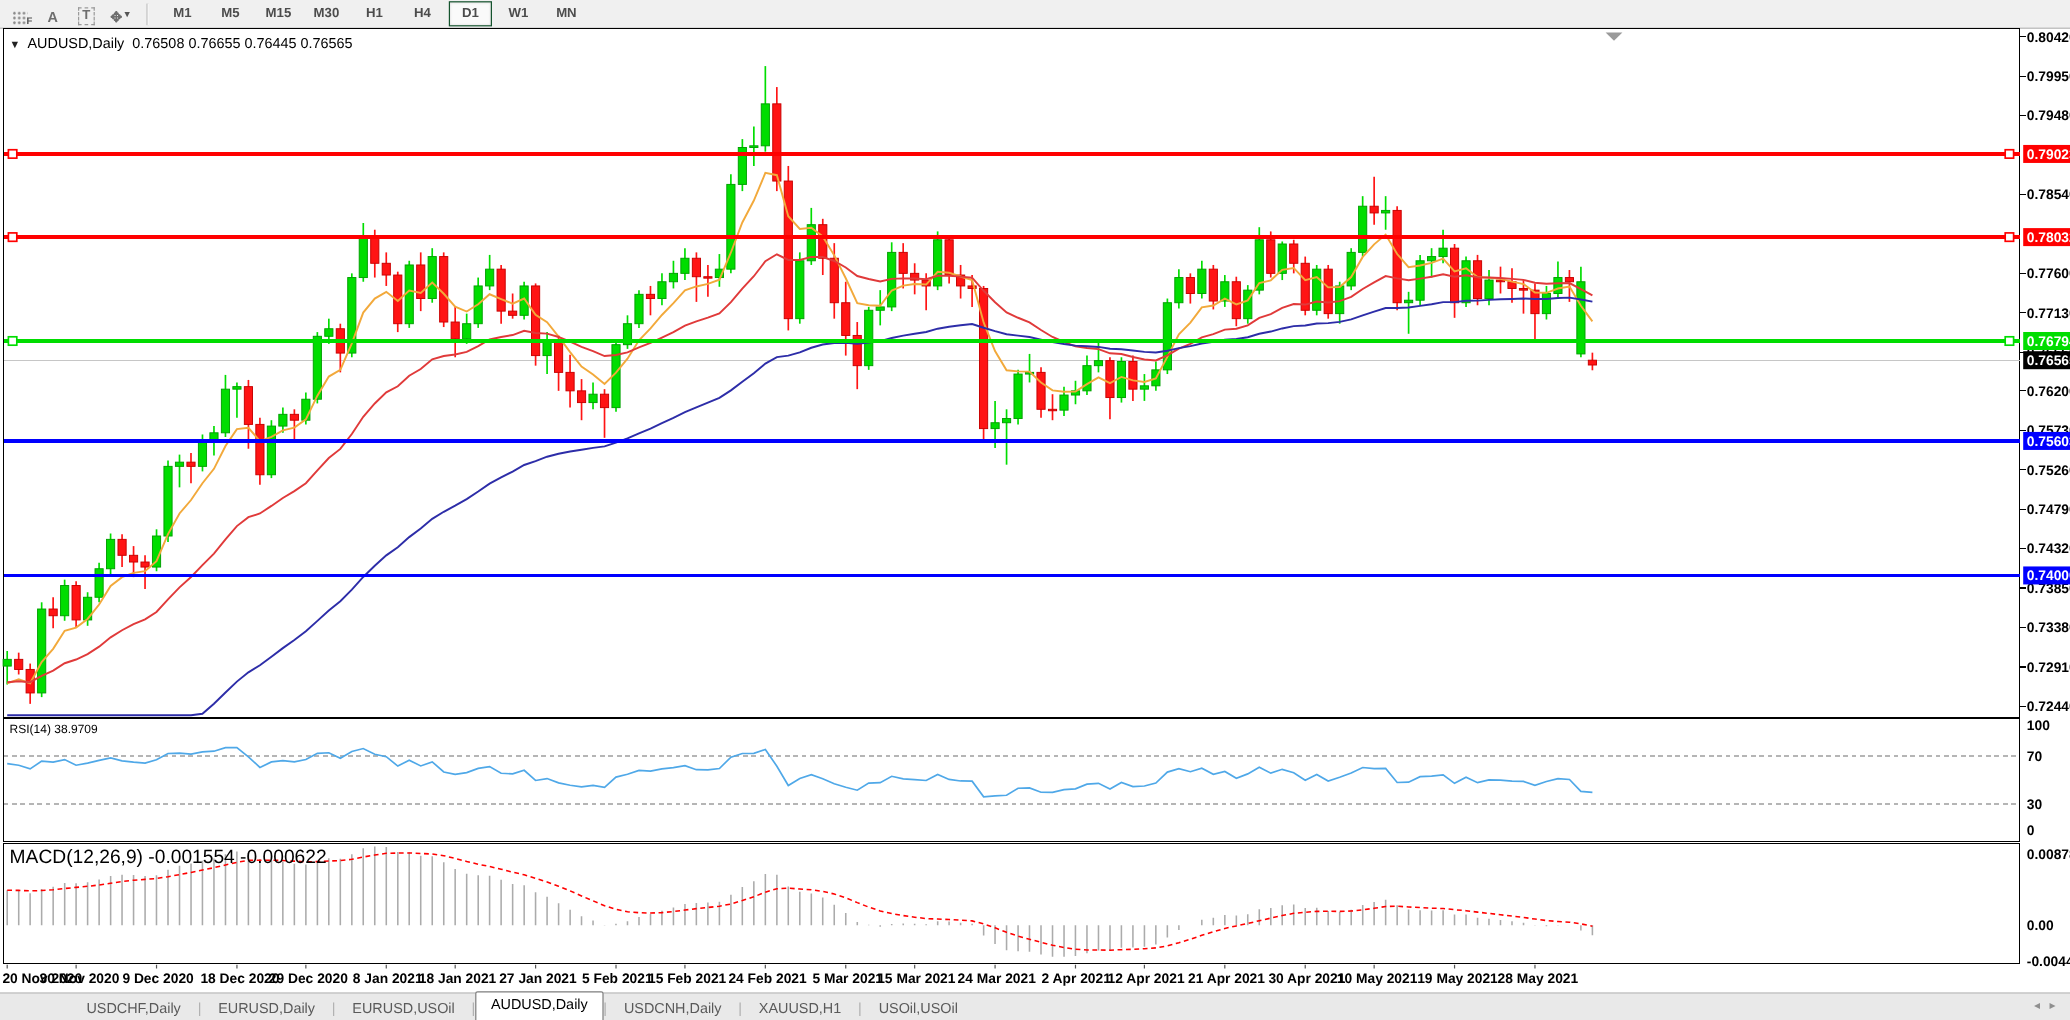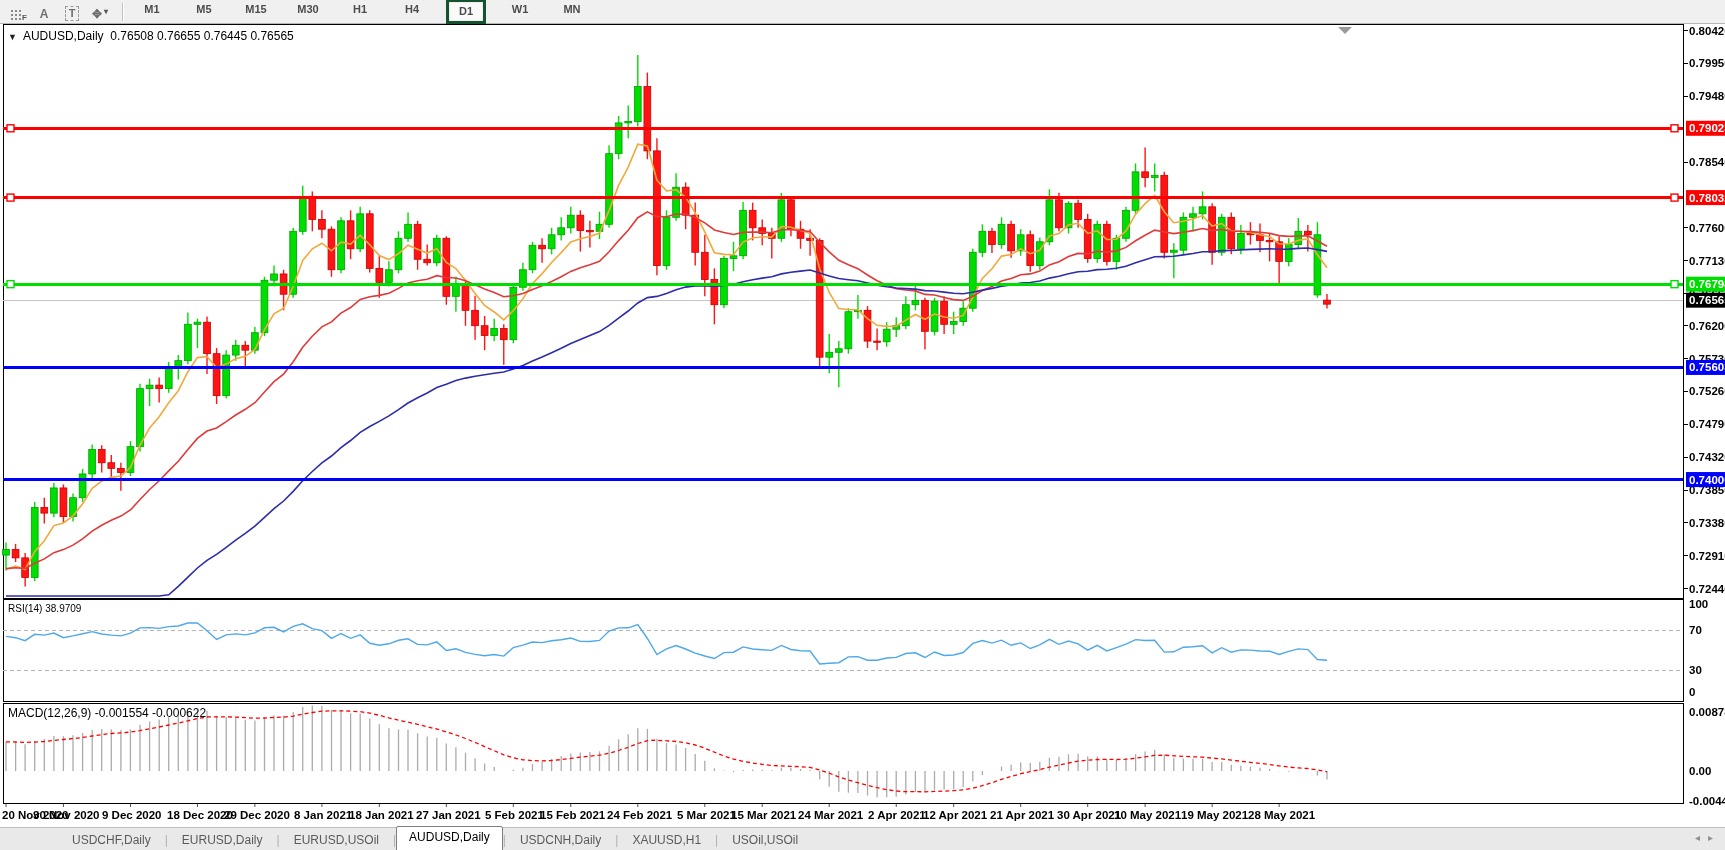--- a/index.html
+++ b/index.html
@@ -8,26 +8,26 @@
   #toolbar{position:absolute;left:0;top:0;width:1725px;height:23px;background:#f0f0f0;border-bottom:1px solid #b7b7b7;display:flex;align-items:center;}
   .tool-btn{display:flex;align-items:flex-end;justify-content:center;width:24px;height:19px;margin-left:4px;color:#6e6e6e;font-size:12px;font-weight:bold;cursor:default;position:relative;}
   .tool-btn .dash-box{border:1px dashed #9a9a9a;padding:0 3px;font-size:11px;line-height:13px;}
   .tool-btn .dotgrid{width:13px;height:12px;background:
      radial-gradient(circle,#8a8a8a 1px,transparent 1.2px);
      background-size:4px 4px;}
   .tool-btn .subF{position:absolute;right:1px;bottom:-1px;font-size:8px;color:#555;}
   .caret{font-size:8px;color:#555;margin-left:2px;align-self:center;}
   #tb-sep{width:1px;height:18px;background:#c0c0c0;margin:0 6px 0 10px;border-right:1px solid #fff;}
   .tf-btn{min-width:24px;padding:1px 5px;height:17px;line-height:17px;text-align:center;font-size:11px;font-weight:bold;color:#4c4c4c;margin-left:4px;border:1px solid transparent;}
-  .tf-btn.active{background:#fafafa;border:3px solid #14532d;box-shadow:inset 0 0 2px #ccc;}
+  .tf-btn.active{background:#fafafa;border:1px solid #14532d;box-shadow:inset 0 0 2px #ccc;}
   
   #chart-title{position:absolute;left:8px;top:29px;font-size:12px;color:#000;z-index:5;text-align:center;}
   #chart-title .tri{font-size:9px;margin-right:6px;color:#222;}
   #rsi-label{position:absolute;left:8px;top:603px;font-size:10px;color:#000;z-index:5;}
-  #macd-label{position:absolute;left:8px;top:706px;font-size:12px;color:#000;z-index:5;}
+  #macd-label{position:absolute;left:8px;top:706px;font-size:16px;color:#000;z-index:5;}
   svg text{font-family:"Liberation Sans",sans-serif;}
   
   
   #tabbar{position:absolute;left:0;top:827px;width:1725px;height:23px;background:#e9e9e9;border-top:1px solid #bdbdbd;display:flex;align-items:center;font-size:12px;color:#5a5a5a;padding-left:46px;}
   .tab{padding:2px 14px;cursor:default;white-space:nowrap;}
   .tab.active{background:#ffffff;border:1px solid #7e7e7e;border-radius:2px 2px 0 0;color:#000;padding:2px 12px;margin-top:-2px;height:19px;line-height:17px;}
   .tab-sep{color:#b0b0b0;}
   #tab-scroll{position:absolute;right:4px;top:832px;color:#8f8f8f;font-size:10px;letter-spacing:8px;z-index:6;}
 </style>
 </head>
@@ -46,21 +46,21 @@
         </div>
         <div class="tool-btn">
           <span class="dash-box">T</span>
         </div>
         <div class="tool-btn">
           <span>✥</span>
           <span class="caret">▾</span>
         </div>
       </div>
     <div id="tb-sep"></div>
-    <div id="tf-holder" style="display: flex; gap: 12px;">
+    <div id="tf-holder" style="display: flex;">
         <div class="tf-btn">M1</div>
         <div class="tf-btn">M5</div>
         <div class="tf-btn">M15</div>
         <div class="tf-btn">M30</div>
         <div class="tf-btn">H1</div>
         <div class="tf-btn">H4</div>
         <div class="tf-btn active">D1</div>
         <div class="tf-btn">W1</div>
         <div class="tf-btn">MN</div>
       </div>

